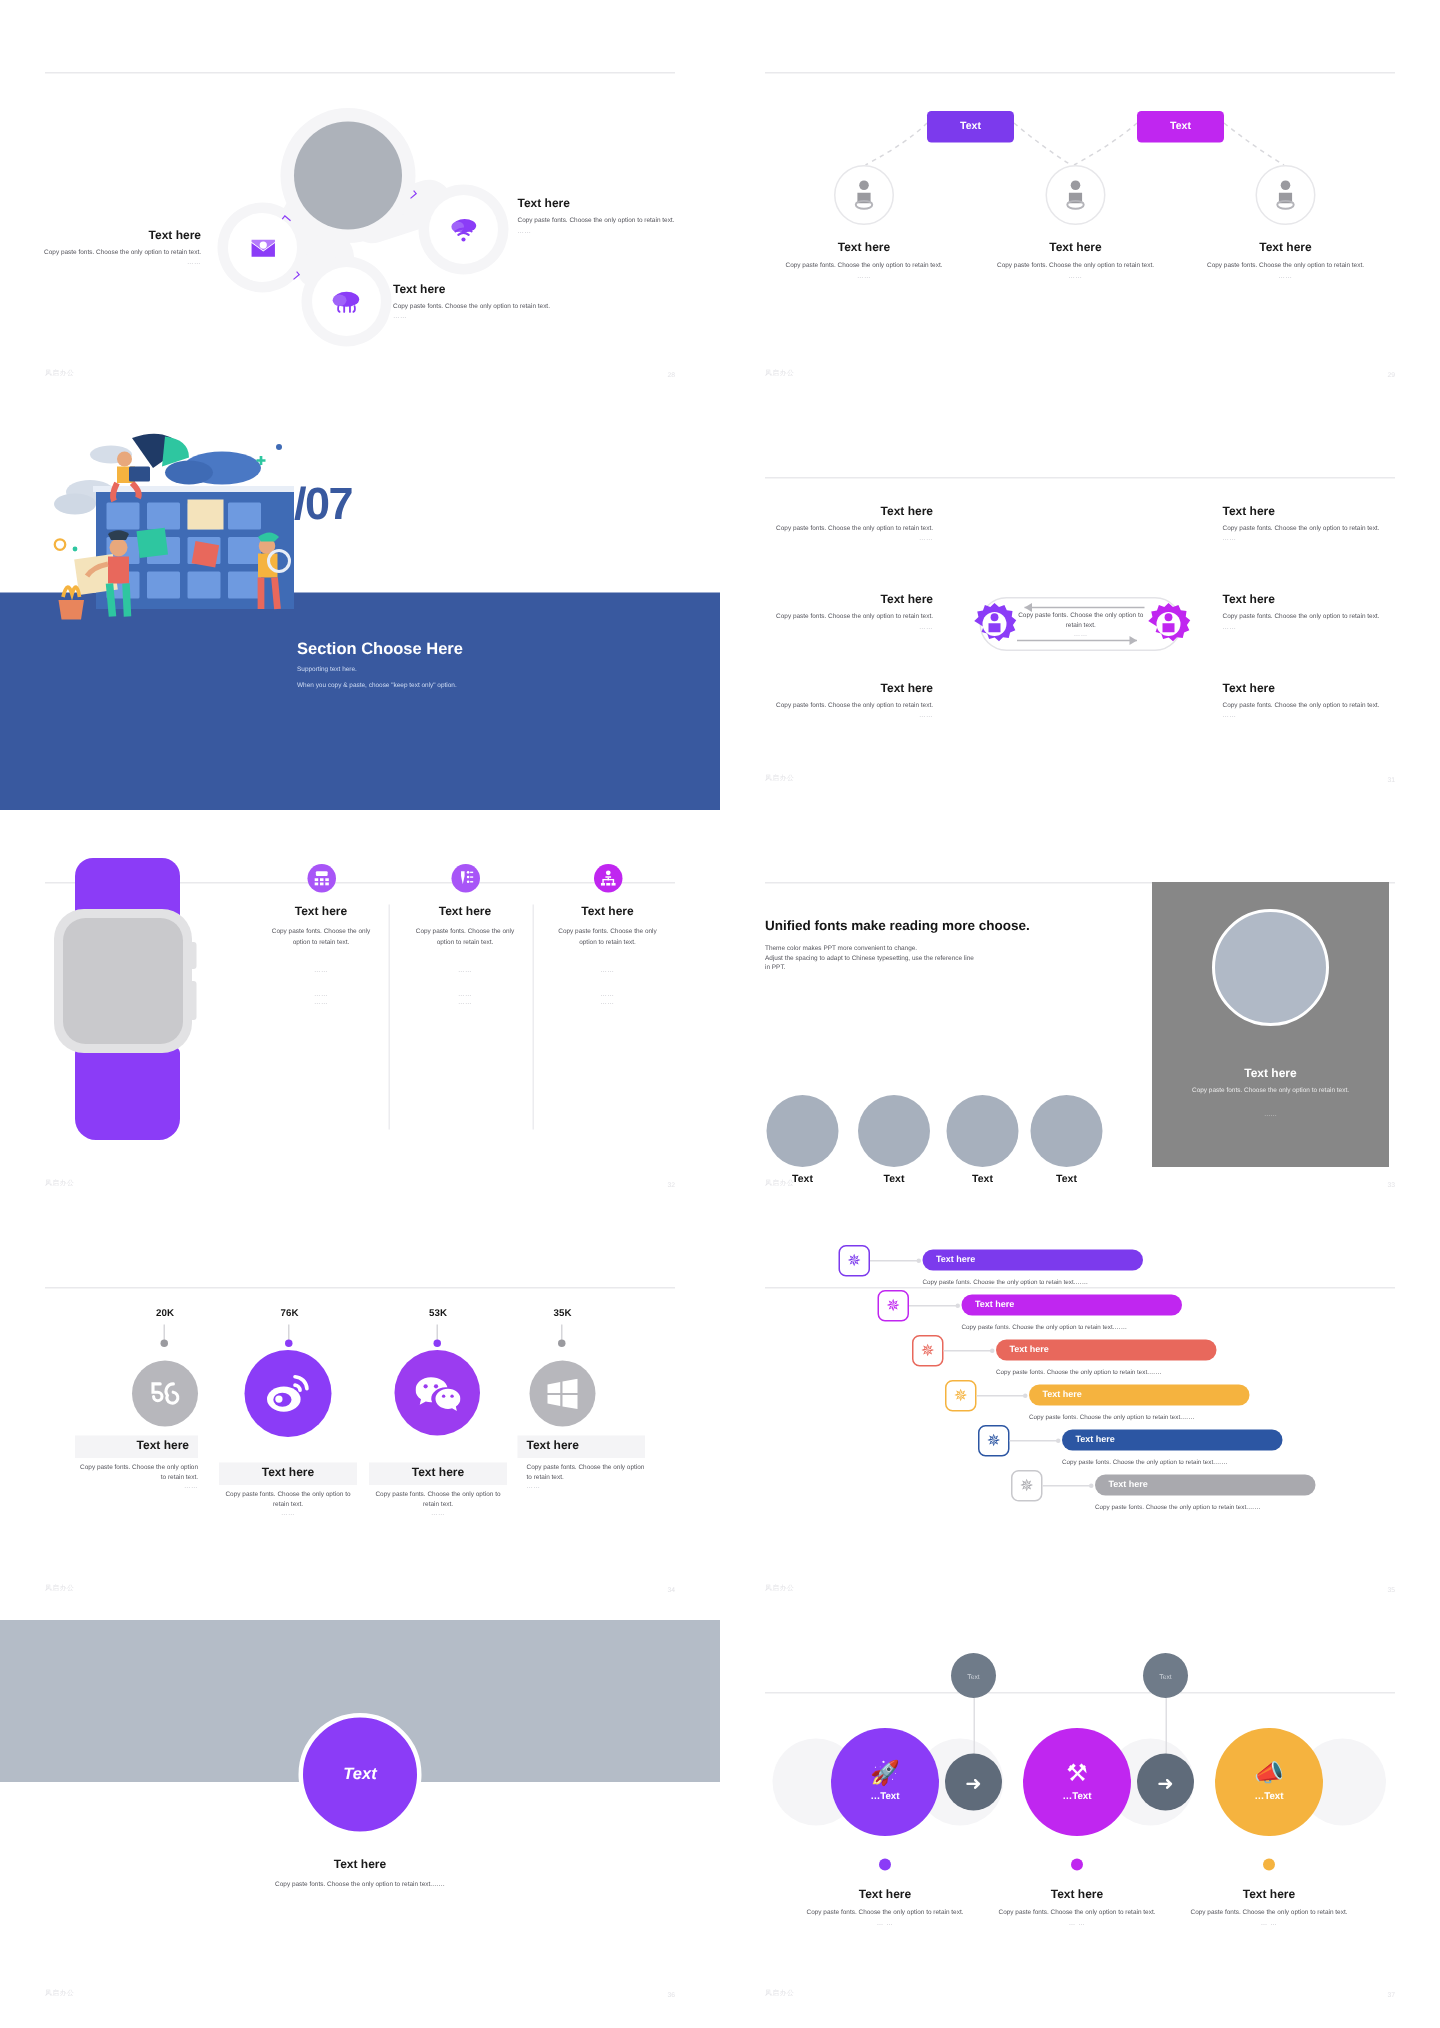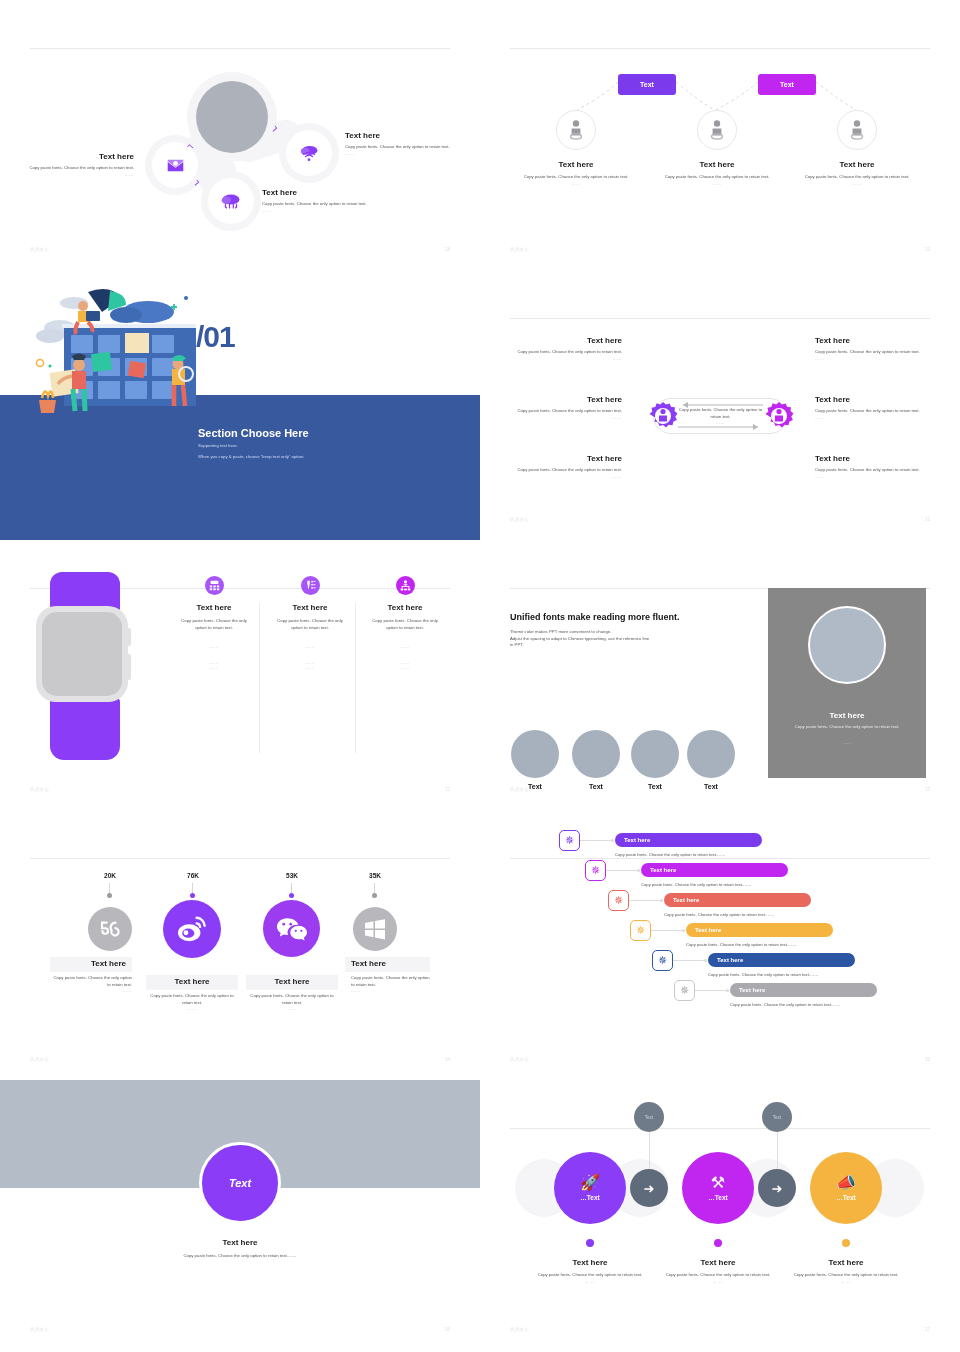--- a/index.html
+++ b/index.html
@@ -341,21 +341,21 @@
           <path d="M148 103 l0 21 M157 103 l2 21" stroke="#e8685c" stroke-width="4.5" fill="none"></path>
           <circle cx="160" cy="92" r="7" fill="none" stroke="#e8eef7" stroke-width="2"></circle>
         </g>
 
       <g>
           <path d="M16 116 q3 -12 6 -2 q3 -10 5 2" stroke="#f5b33f" stroke-width="2.5" fill="none"></path>
           <path d="M13 118 h17 l-2 13 h-13z" fill="#e8855c"></path>
         </g>
     </svg>
 
-    <div class="s3-num">/01</div>
+    <div class="s3-num">/07</div>
     <div class="s3-title">Section Choose Here</div>
     <div class="s3-sub1">Supporting text here.</div>
     <div class="s3-sub2">When you copy &amp; paste, choose "keep text only" option.</div>
   </div>
 
   <div class="slide s4">
     <div class="topline"></div>
 
     <div class="s4-pill"></div>
     <svg style="position:absolute;left:173px;top:128px;" width="135" height="36">
@@ -500,21 +500,21 @@
     </div>
 
     <div class="footer-logo">风启办公</div>
     <div class="pagenum">32</div>
   </div>
 
   <div class="slide s6">
     <div class="topline"></div>
 
     <div style="position:absolute;left:30px;top:72px;width:250px;">
-      <div style="font-size:9px;font-weight:bold;color:#151515;">Unified fonts make reading more fluent.</div>
+      <div style="font-size:9px;font-weight:bold;color:#151515;">Unified fonts make reading more choose.</div>
       <div class="body-txt" style="margin-top:7px;">Theme color makes PPT more convenient to change.</div>
       <div class="body-txt">Adjust the spacing to adapt to Chinese typesetting, use the reference line</div>
       <div class="body-txt">in PPT.</div>
     </div>
 
     <div class="graycirc" style="left:31px;top:190px;width:48px;height:48px;"></div>
     <div class="graycirc" style="left:92px;top:190px;width:48px;height:48px;"></div>
     <div class="graycirc" style="left:151px;top:190px;width:48px;height:48px;"></div>
     <div class="graycirc" style="left:207px;top:190px;width:48px;height:48px;"></div>
 

